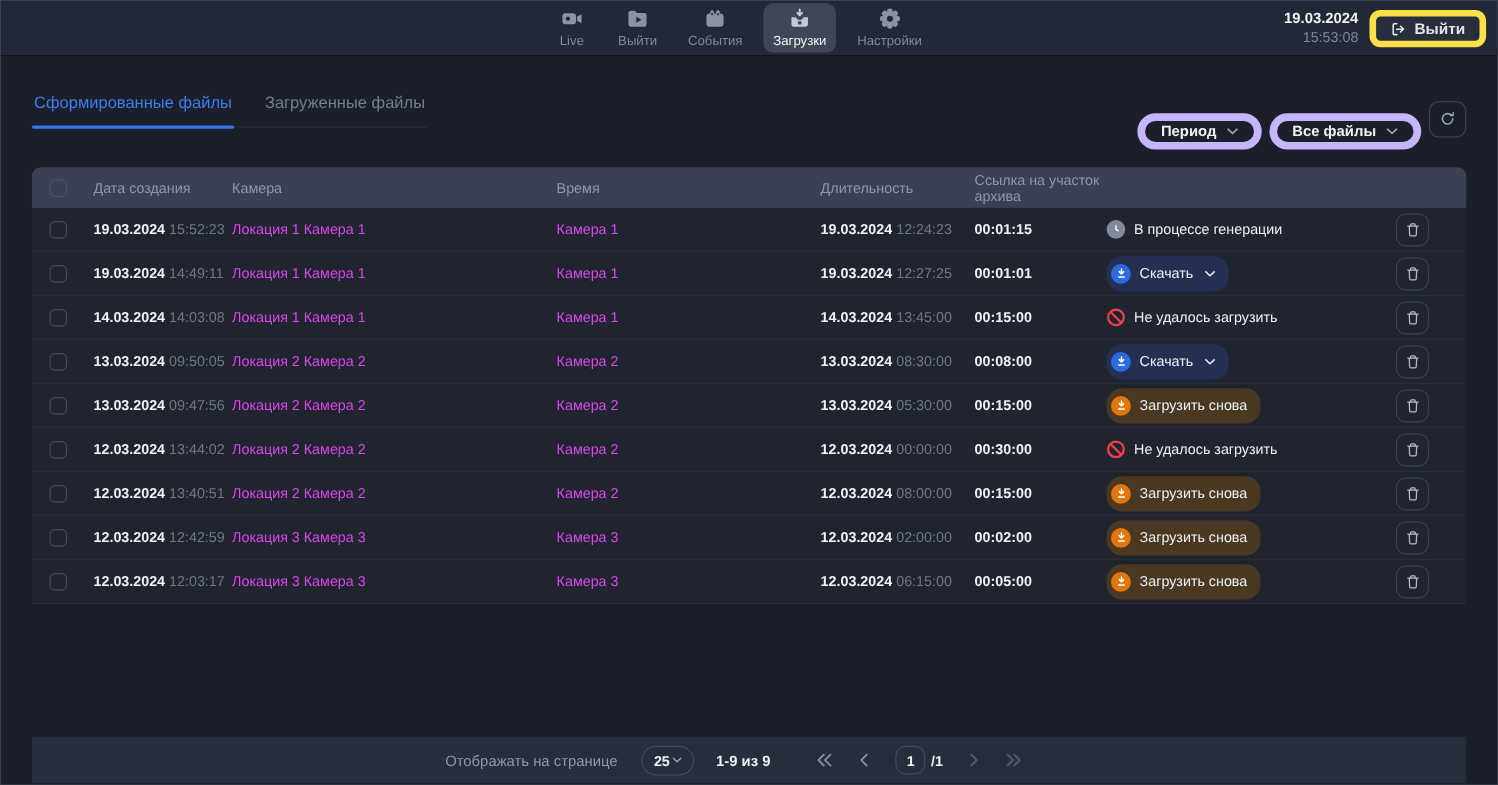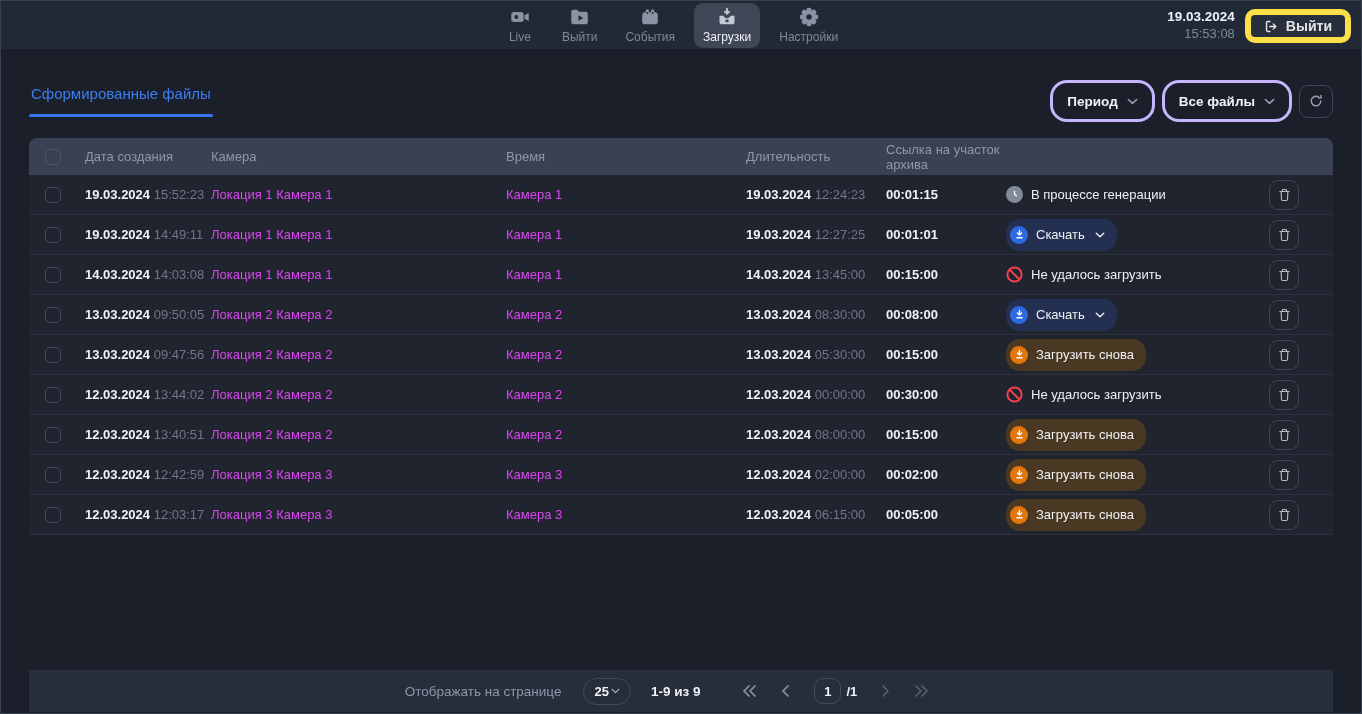--- a/index.html
+++ b/index.html
@@ -47,23 +47,23 @@
     position:relative; font-size:15px; color:#767e8e; padding:0 2px 13px;
     cursor:pointer; white-space:nowrap;
   }
   .tab.active { color:#3d7ef0; }
   .tab.active::after {
     content:""; position:absolute; left:0; right:0; bottom:-2px; height:3px;
     border-radius:3px; background:#3874ee;
   }
   .filters { display:flex; align-items:center; gap:7px; margin-top:-5px; }
   .filter-pill {
-    display:flex; align-items:center; gap:9px; height:42px; padding:0 14px;
-    border:3px solid #c4b5fd; border-radius:17px; background:transparent;
-    color:#f0f2f6; font-size:13.5px; font-weight:700; cursor:pointer; font-family:inherit;
+    display:flex; align-items:center; gap:9px; height:33px; padding:0 14px;
+    border:7px solid #c4b5fd; border-radius:17px; background:transparent;
+    color:#f0f2f6; font-size:13.5px; font-weight:700; cursor:pointer; font-family:inherit;margin-top:23px;
   }
   .filter-pill svg { width:11px; height:7px; color:#9aa2b2; }
   .icon-btn {
     width:34px; height:33px; border:1px solid #3e4656; border-radius:9px;
     background:transparent; color:#9aa2b2; cursor:pointer;
     display:flex; align-items:center; justify-content:center;
   }
   .icon-btn svg { width:16px; height:16px; }
   
   .table { margin-top:16px; }
@@ -229,20 +229,21 @@
         <span>Выйти</span>
       </button>
     </div>
   </header>
 
   <main class="main">
 
     <div class="tabs-row">
       <div class="tabs">
         <div class="tab active">Сформированные файлы</div>
+        <div class="tab">Загруженные файлы</div>
       </div>
       <div class="filters">
         <button class="filter-pill">
           <span>Период</span>
           <span style="display:flex;">
             <svg viewBox="0 0 12 7" fill="none" stroke="currentColor" stroke-width="1.7" stroke-linecap="round" stroke-linejoin="round">
                 <path d="M1.5 1.3L6 5.5l4.5-4.2"></path>
               </svg>
           </span>
         </button>

